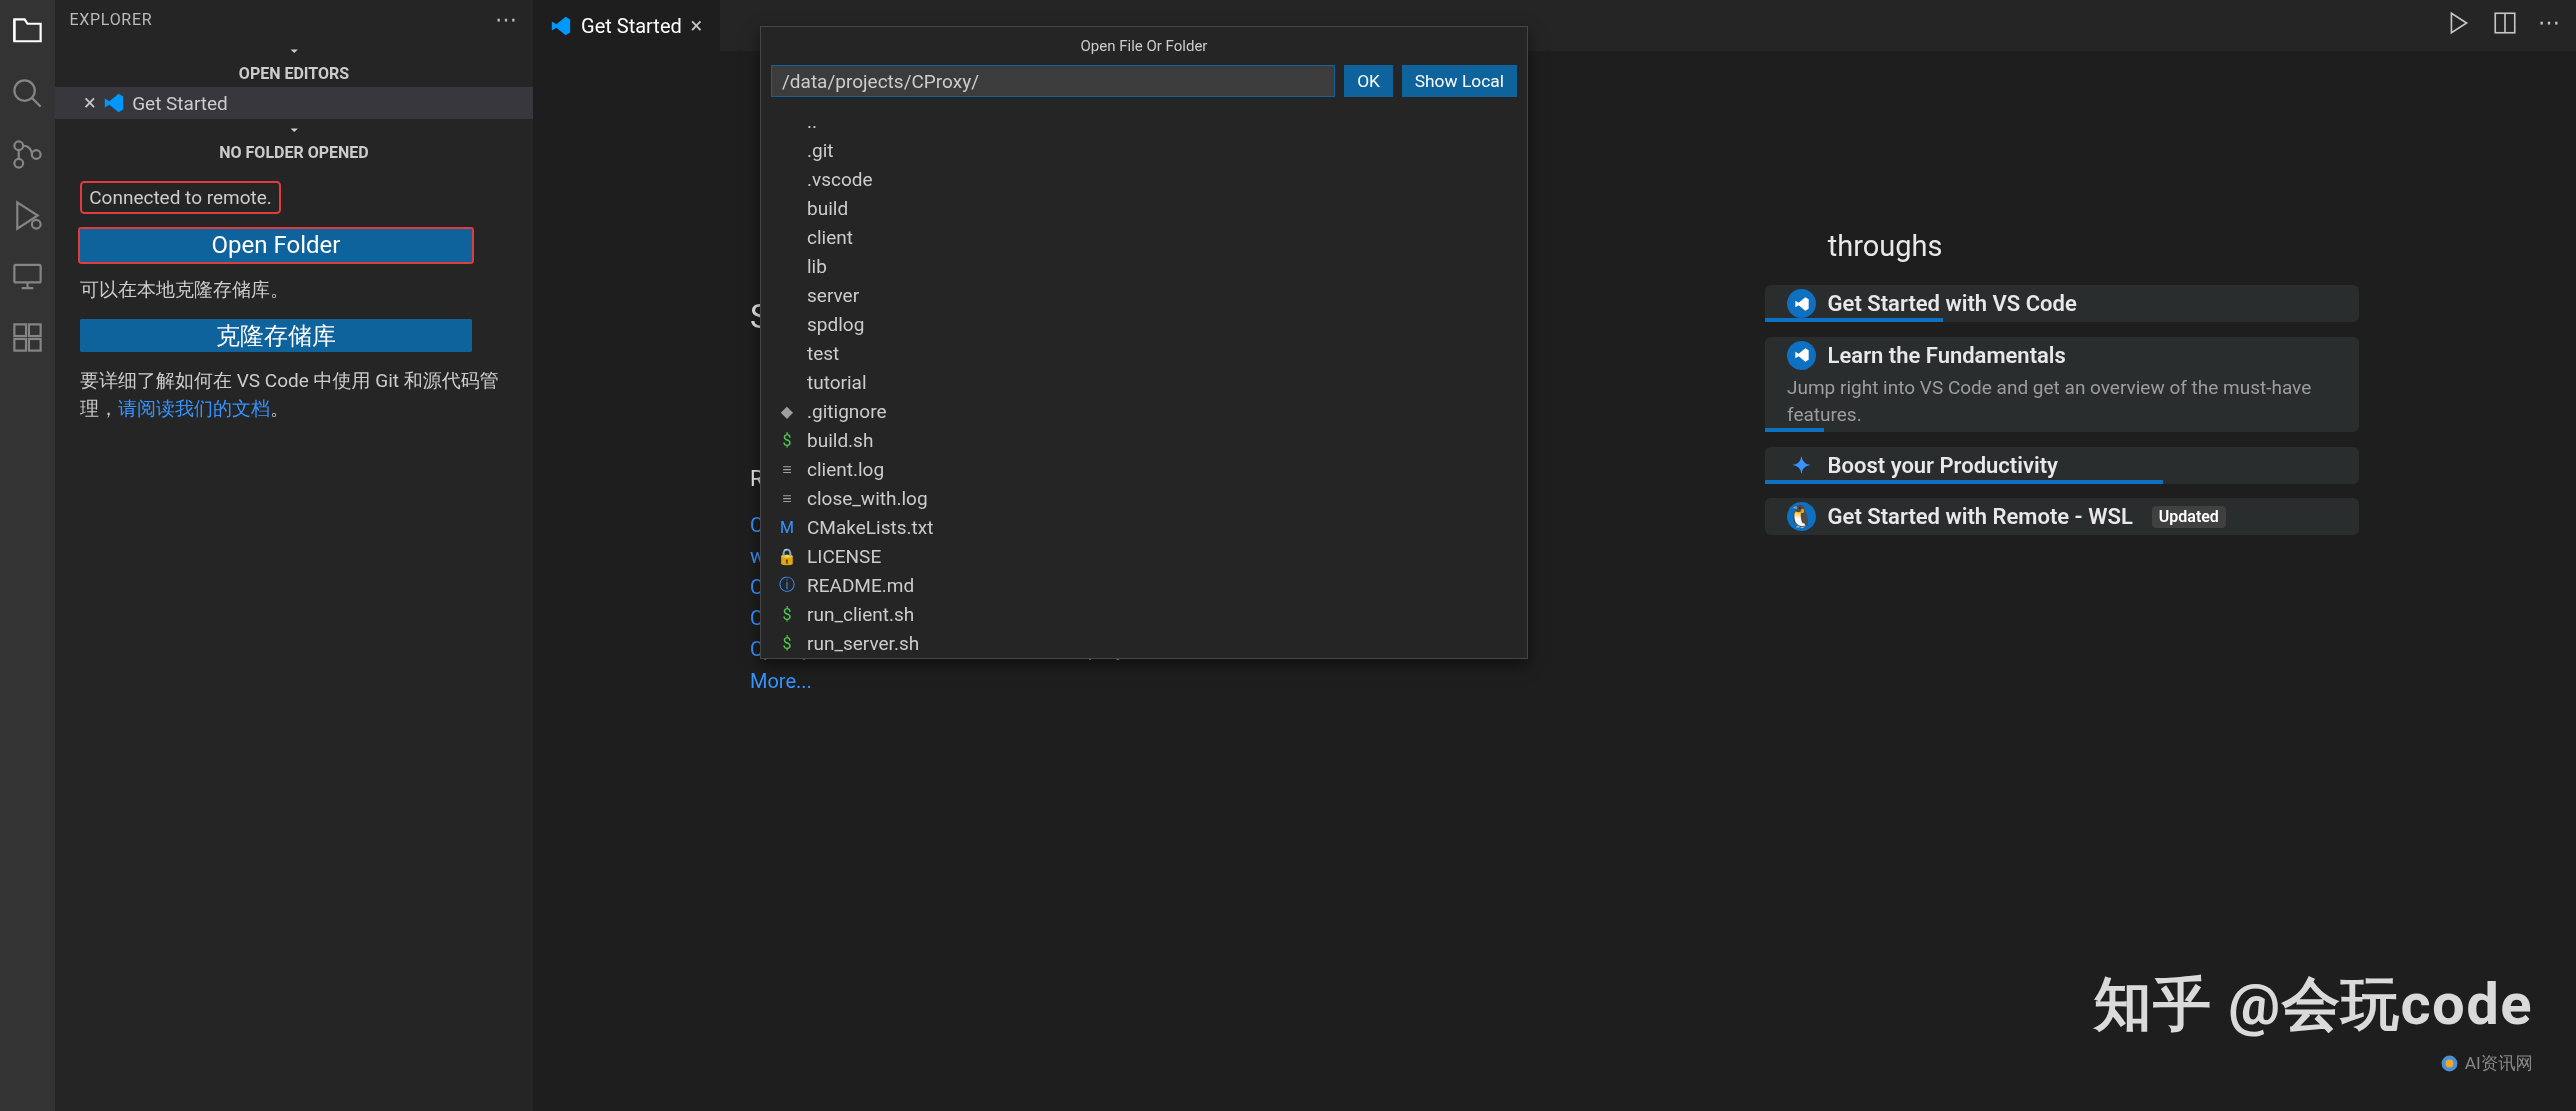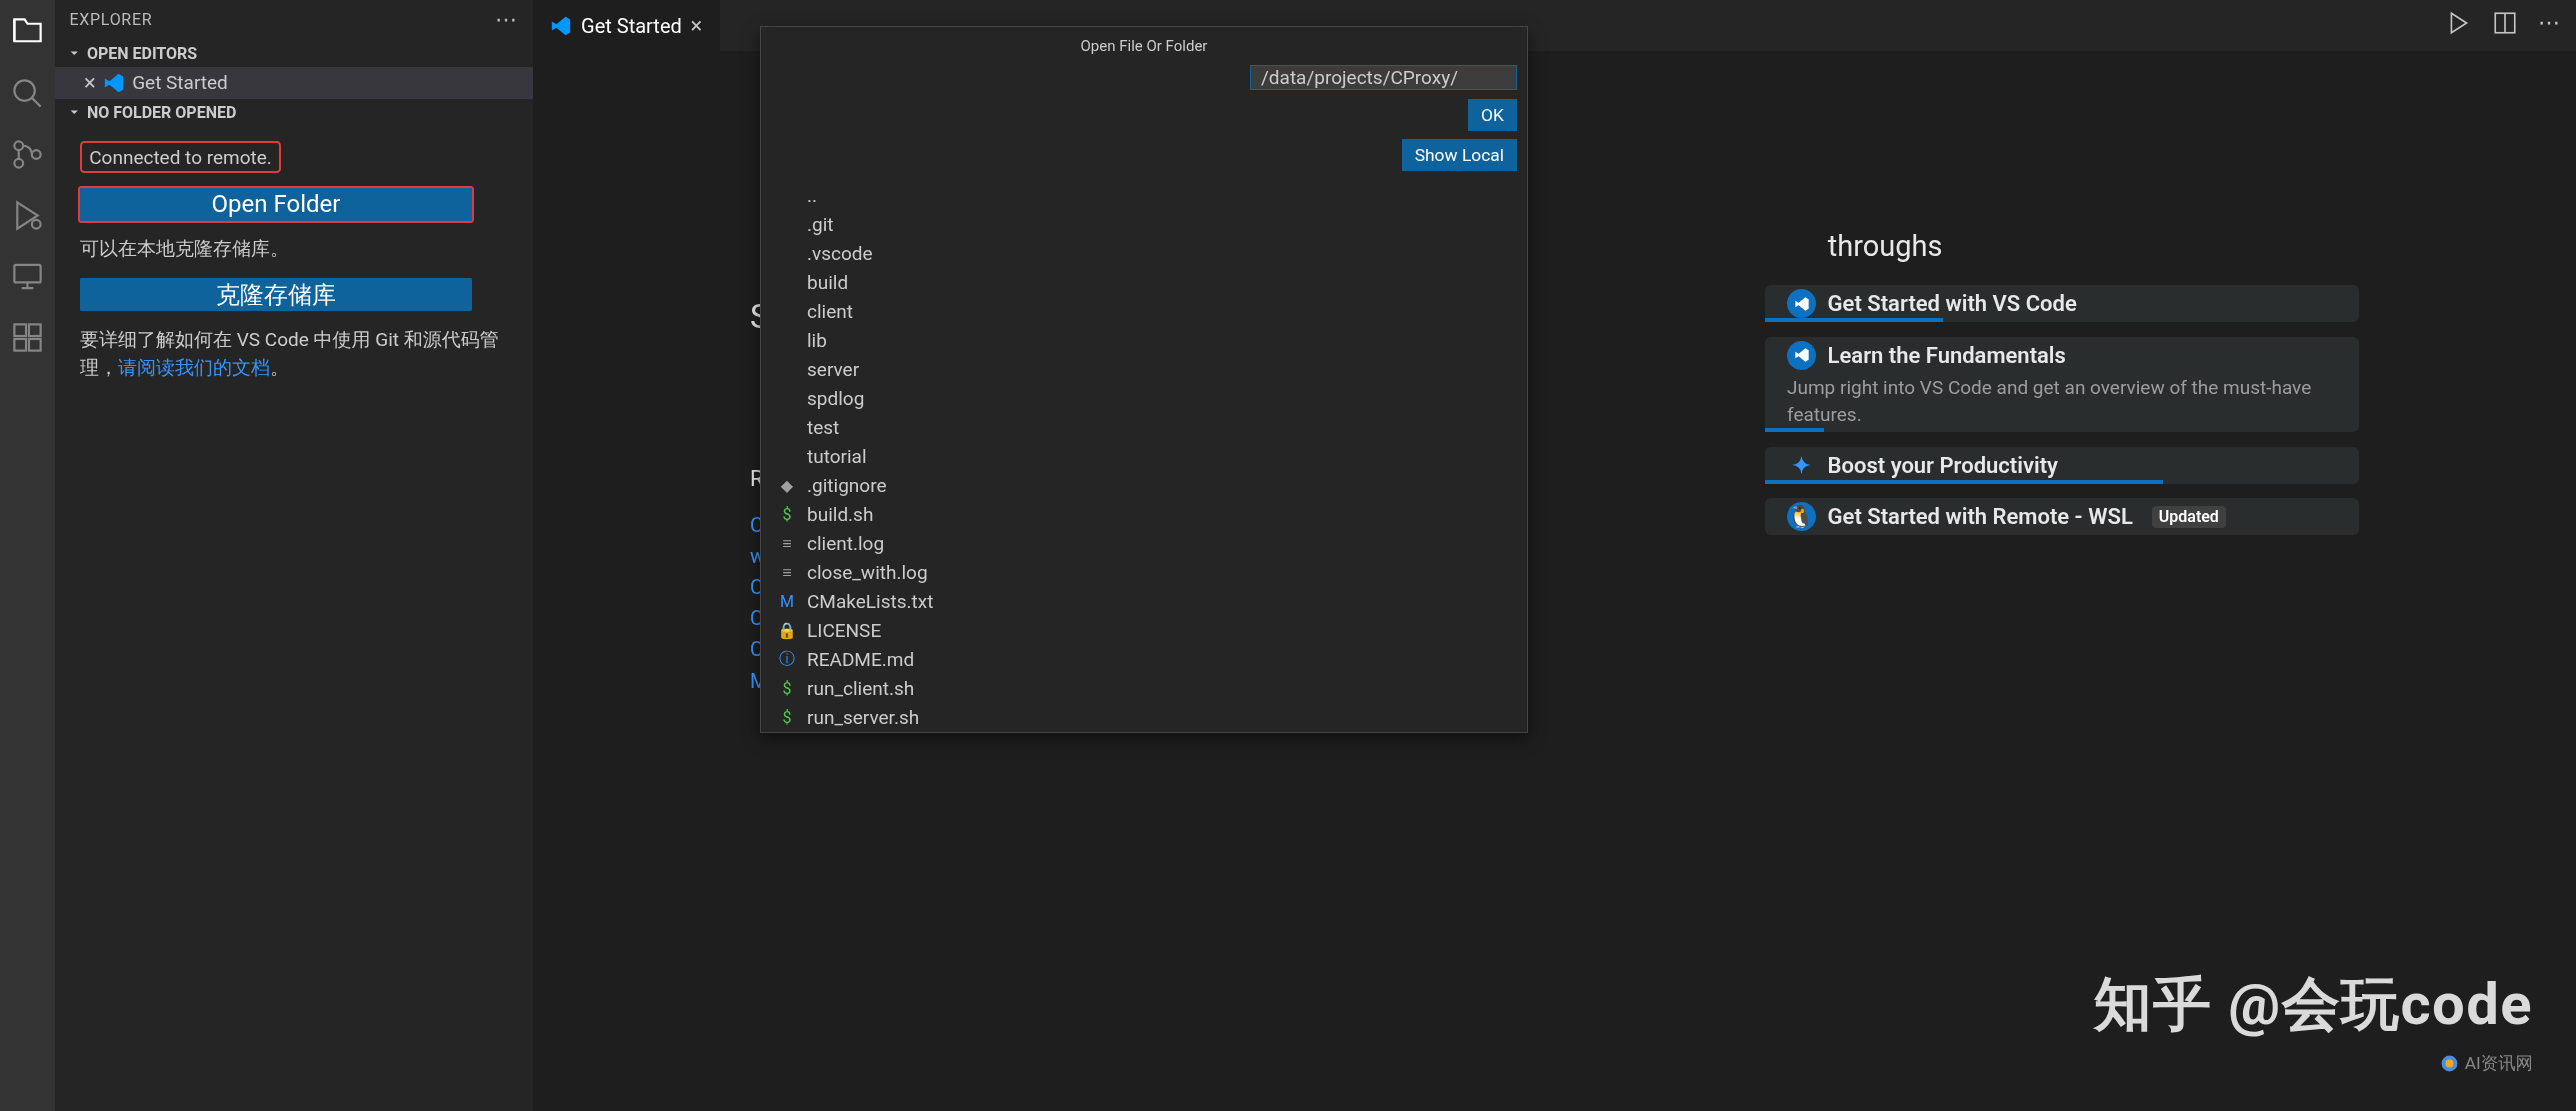--- a/index.html
+++ b/index.html
@@ -4,21 +4,21 @@
 <style>
 * { margin:0; padding:0; box-sizing:border-box; font-family:-apple-system,BlinkMacSystemFont,"Segoe UI",Roboto,sans-serif; }
 body { background:#1e1e1e; color:#cccccc; width:2576px; height:1112px; overflow:hidden; font-size:19px; position:relative; }
 .root { display:flex; height:100%; }
 .activity-bar { width:55px; background:#333333; display:flex; flex-direction:column; align-items:center; padding-top:14.5px; gap:26px; }
 .activity-bar .act-icon { width:35px; height:35px; display:flex; align-items:center; justify-content:center; color:#858585; cursor:pointer; }
 .activity-bar .act-icon.active { color:#ffffff; }
 .activity-bar .act-icon svg { width:35px; height:35px; }
 .sidebar { width:478px; background:#252526; display:flex; flex-direction:column; }
 .sidebar-header { display:flex; align-items:center; justify-content:space-between; padding:7.2px 14.5px; color:#bbbbbb; font-size:16px; letter-spacing:0.7px; }
-.section-header { display:flex; align-items:center; gap:5.8px; padding:4.3px 11.6px; font-size:16px; font-weight:700; color:#cccccc; cursor:pointer; }
+.section-header { display:flex; align-items:center; gap:5.8px; padding:4.3px 11.6px; font-size:16px; font-weight:700; color:#cccccc; cursor:pointer;flex-direction:column; }
 .section-header .chev { width:14.5px; height:14.5px; }
 .editor-item { display:flex; align-items:center; gap:7.2px; padding:4.3px 29px; background:#37373d; font-size:19px; }
 .editor-item .close { color:#c5c5c5; cursor:pointer; font-size:22px; line-height:1; }
 .vscode-icon { width:22px; height:22px; }
 .sidebar-body { padding:14.5px 25px; display:flex; flex-direction:column; gap:14.5px; font-size:19px; }
 .remote-status { display:inline-block; border:2.9px solid #e13c3c; border-radius:4.3px; padding:2.9px 7.2px; color:#cccccc; width:fit-content; }
 .btn { width:392px; height:33px; display:flex; align-items:center; justify-content:center; background:#0e639c; color:#ffffff; border:none; cursor:pointer; font-size:24px; border-radius:1.4px; }
 .btn.highlight { outline:2.9px solid #e13c3c; outline-offset:-0.7px; }
 .sidebar-body p { color:#cccccc; line-height:1.5; }
 .sidebar-body a { color:#3794ff; text-decoration:none; }
@@ -41,21 +41,21 @@
 .wt-icon.star { color:#3794ff; }
 .wt-icon.penguin { background:#0e70c0; }
 .badge { background:#404040; color:#fff; font-size:16px; padding:1.4px 7.2px; border-radius:4.3px; margin-left:7.2px; }
 .recent { margin-top:43px; }
 .recent h3 { font-size:22px; color:#e8e8e8; font-weight:400; margin-bottom:14.5px; }
 .recent-item { margin-bottom:7.2px; font-size:20px; }
 .recent-item a { color:#3794ff; text-decoration:none; margin-right:17.4px; }
 .recent-item span.path { color:#9d9d9d; }
 .quickopen { position:absolute; top:26px; left:760px; width:768px; background:#252526; box-shadow:0 5.8px 14.5px rgba(0,0,0,.5); z-index:100; border:0.7px solid #454545; }
 .qo-title { text-align:center; padding:10px 0; color:#cccccc; font-size:15px; }
-.qo-row { display:flex; gap:8.7px; padding:0 10px 10px 10px; align-items:flex-end;flex-direction:column; }
+.qo-row { display:flex; gap:8.7px; padding:0 10px 10px 10px; align-items:flex-start; }
 .qo-input { flex:1; height:32px; background:#3c3c3c; border:0.7px solid #0e639c; color:#cccccc; padding:0 10px; font-size:19px; outline:none; font-family:inherit; }
 .qo-btn { height:32px; padding:0 13px; background:#0e639c; color:#fff; border:none; cursor:pointer; font-size:17.4px; }
 .qo-btn.secondary { background:#0e639c; }
 .qo-list { max-height:551px; overflow:hidden; padding-bottom:5.8px; }
 .qo-item { display:flex; align-items:center; gap:10px; padding:2.9px 16px; color:#cccccc; font-size:19px; cursor:pointer; height:29px; }
 .fi { width:20px; height:20px; display:flex; align-items:center; justify-content:center; font-size:16px; }
 .watermark { position:absolute; right:43px; bottom:37px; display:flex; flex-direction:column; align-items:flex-end; gap:7.2px; }
 .watermark .zhihu { font-size:58px; font-weight:700; color:#dadada; letter-spacing:1.4px; }
 .watermark .site { font-size:17.4px; color:#888; display:flex; align-items:center; gap:5.8px; }
 .dots { font-size:22px; letter-spacing:1.4px; }

